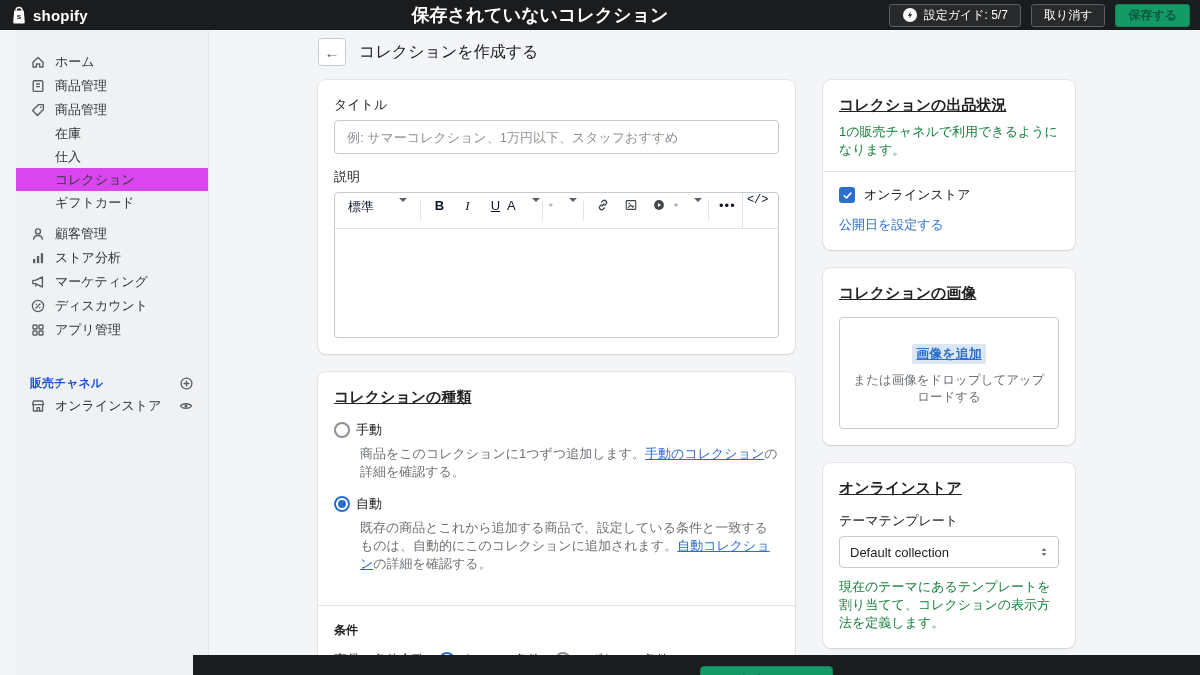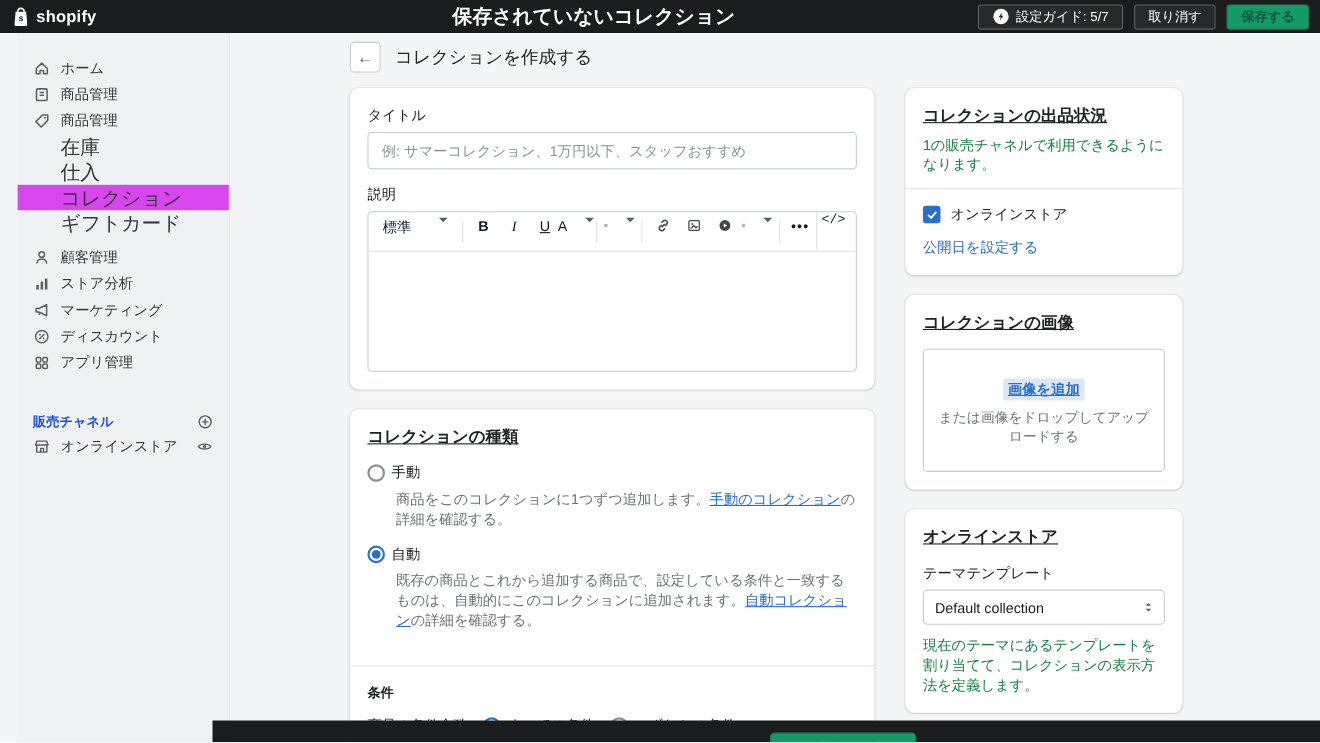--- a/index.html
+++ b/index.html
@@ -14,21 +14,21 @@
   .topbar-title { position:absolute; left:200px; right:320px; text-align:center; color:#fff; font-size:18px; font-weight:bold; pointer-events:none; white-space:nowrap; overflow:hidden; }
   .topbar-actions { margin-left:auto; display:flex; gap:10px; align-items:center; }
   .tb-btn { height:23px; padding:0 12px; border:1px solid #5c5f63; background:#27292b; color:#fff; font-size:12px; border-radius:3px; display:flex; align-items:center; gap:6px; cursor:pointer; font-family:Liberation Sans, sans-serif; white-space:nowrap; }
   .tb-btn.green { background:#149a67; border-color:#0f8356; color:#0b5740; font-weight:bold; }
 
   
   .sidebar { position:absolute; top:30px; left:16px; bottom:0; width:193px; background:#f0f1f2; border-right:1px solid #e5e6e8; padding-top:20px; z-index:10; }
   .nav-item { display:flex; align-items:center; gap:9px; height:24px; padding:0 14px; font-size:13px; color:#32363a; cursor:pointer; }
   .nav-item .ic, .nav-section .ic { width:16px; height:16px; flex:0 0 16px; display:flex; align-items:center; justify-content:center; }
   .nav-item .ic.right { margin-left:auto; }
-  .nav-sub { display:flex; align-items:center; height:23px; padding-left:39px; font-size:18px; color:#32363a; cursor:pointer; }
+  .nav-sub { display:flex; align-items:center; height:23px; padding-left:39px; font-size:13px; color:#32363a; cursor:pointer; }
   .nav-sub.selected { background:#d946ef; }
   .nav-gap { height:8px; }
   .nav-section { margin-top:30px; display:flex; align-items:center; justify-content:space-between; padding:0 14px; height:22px; color:#1d4ed8; font-size:12px; font-weight:bold; }
 
   
   .main { position:absolute; top:30px; left:193px; right:0; bottom:0; background:#f4f5f7; overflow:hidden; }
   .content { width:757px; margin:0 auto; }
   .page-header { display:flex; align-items:center; gap:13px; margin:8px 0 14px; height:28px; }
   .back-btn { width:28px; height:28px; background:#fff; border:1px solid #c9cccf; border-radius:4px; color:#5c5f62; font-size:15px; display:flex; align-items:center; justify-content:center; cursor:pointer; }
   .page-title { font-size:16px; font-weight:normal; color:#202223; }

